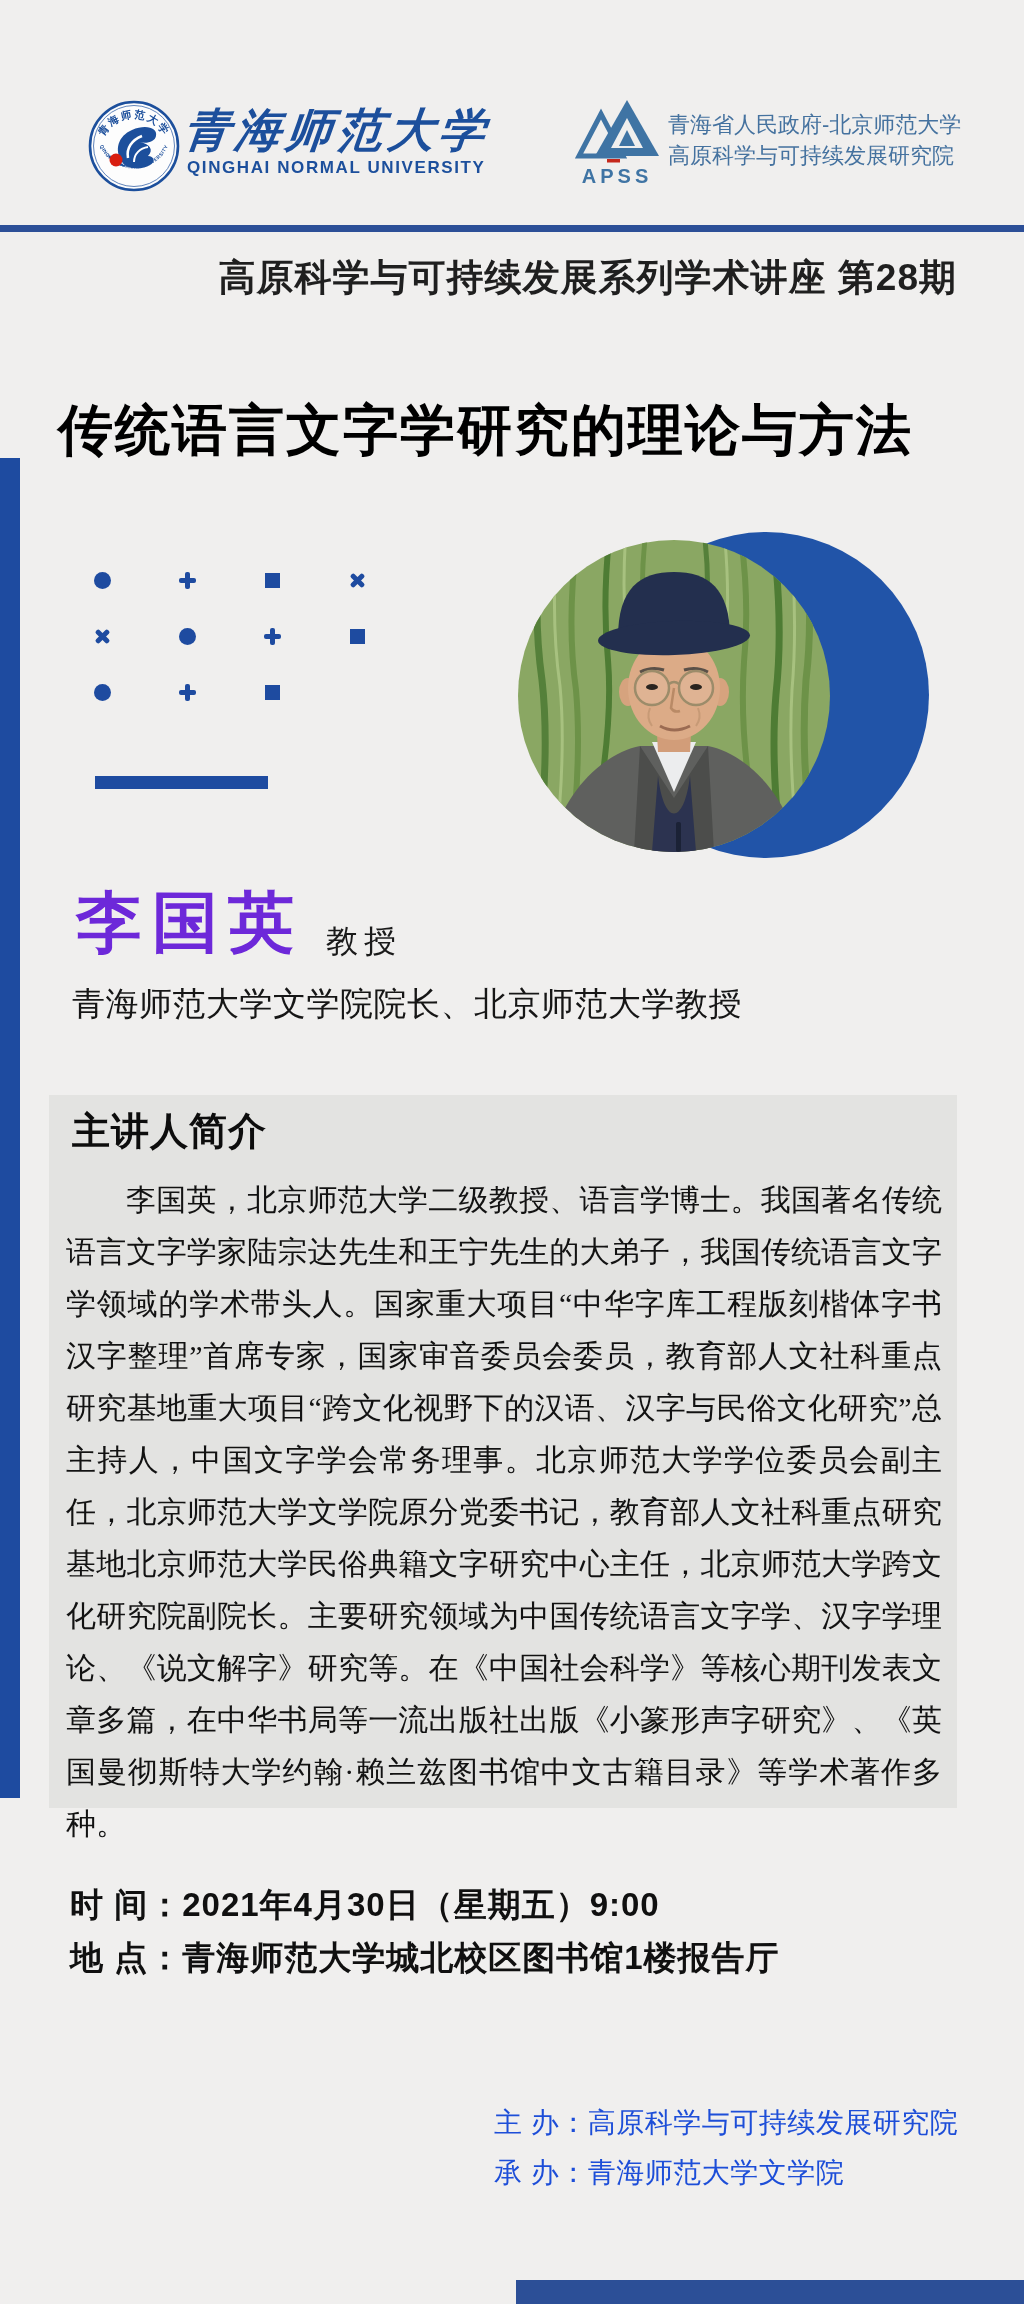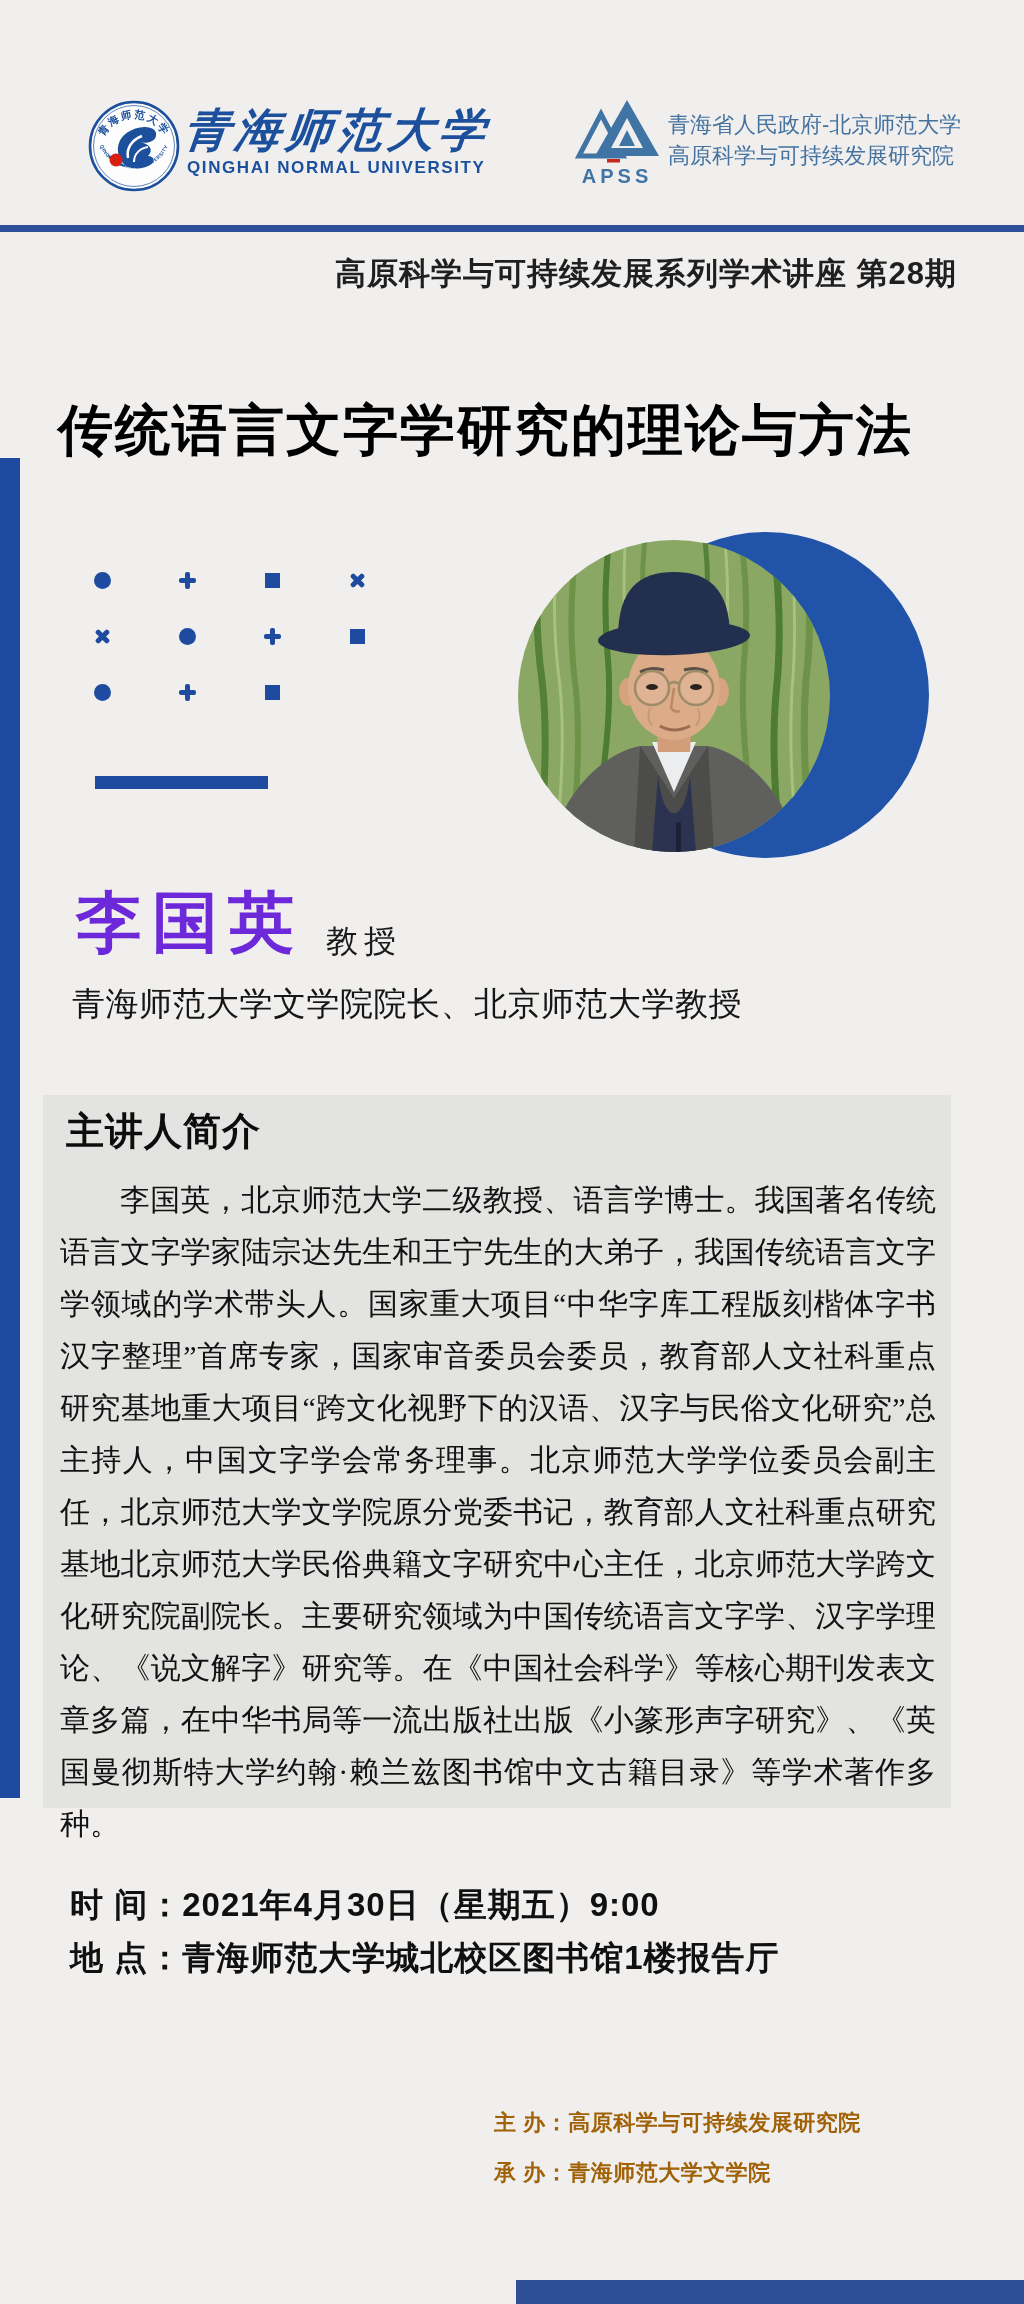--- a/index.html
+++ b/index.html
@@ -33,21 +33,21 @@
   }
   .apss-lines{left:668px;top:109px;font-size:22px;line-height:31px;font-weight:400;color:#45729f}
 
   
   .top-rule{left:0;top:225px;width:1024px;height:7px;background:var(--rule-blue)}
   .left-vbar{left:0;top:458px;width:20px;height:1340px;background:var(--accent)}
   .decor-hbar{left:95px;top:776px;width:173px;height:13px;background:var(--accent)}
   .bottom-bar{left:516px;top:2280px;width:508px;height:24px;background:var(--rule-blue)}
 
   
-  .series-line{right:67px;top:253px;font-size:31px;font-weight:600;letter-spacing:1px;color:#1f1f1f}
+  .series-line{right:67px;top:253px;font-size:37px;font-weight:600;letter-spacing:1px;color:#1f1f1f}
   .lecture-title{left:58px;top:394px;font-size:55px;font-weight:700;letter-spacing:2px;color:#000000}
 
   
   .decor-grid{left:94px;top:572px;width:290px;height:140px}
   .shape{position:absolute;width:17px;height:17px}
   .shape.circle{background:var(--accent);border-radius:50%}
   .shape.square{background:var(--accent);width:15px;height:15px;margin:1px}
   .shape.plus::before,.shape.x::before{content:"";position:absolute;left:0;top:6px;width:17px;height:5px;border-radius:2px;background:var(--accent)}
   .shape.plus::after,.shape.x::after{content:"";position:absolute;left:6px;top:0;width:5px;height:17px;border-radius:2px;background:var(--accent)}
   .shape.x{transform:rotate(45deg)}
@@ -55,36 +55,36 @@
   
   .blue-circle{left:603px;top:532px;width:326px;height:326px;border-radius:50%;background:var(--circle-blue)}
   .photo-wrap{left:518px;top:540px;width:312px;height:312px}
 
   
   .speaker-name{left:76px;top:878px;font-size:66px;font-weight:900;letter-spacing:10px;color:#6d28d9}
   .speaker-title{left:326px;top:920px;font-size:32px;font-weight:500;letter-spacing:6px;color:#1a1a1a}
   .speaker-affiliation{left:72px;top:982px;font-size:33px;font-weight:400;letter-spacing:0.5px;color:#161616}
 
   
-  .bio-box{left:43px;top:1095px;width:908px;height:713px;background:var(--box-gray)}
+  .bio-box{left:49px;top:1095px;width:908px;height:713px;background:var(--box-gray)}
   .bio-heading{
     margin:11px 0 0 23px;font-family:"Liberation Serif","DejaVu Serif",serif;
     font-size:38px;font-weight:700;color:#0d0d0d;letter-spacing:1px;
   }
   .bio-text{
     margin:17px 15px 0 17px;font-family:"Liberation Serif","DejaVu Serif",serif;
     font-size:30px;line-height:52px;text-align:justify;text-indent:2em;color:#121212;
   }
 
   
   .details{left:70px;top:1878px;font-size:33px;font-weight:700;letter-spacing:1px;color:#101010}
   .details .row{height:53px;line-height:53px}
 
   
-  .organizers{left:494px;top:2098px;font-size:22px;font-weight:700;letter-spacing:0.5px;color:#a16207}
+  .organizers{left:494px;top:2098px;font-size:28px;font-weight:400;letter-spacing:0.5px;color:#1d4ed8}
   .organizers .row{height:50px;line-height:50px}
 </style>
 </head>
 <body>
 
 <div class="poster">
 
   <svg class="abs" style="left:88px;top:98px" width="92" height="96" viewBox="0 0 92 96">
     <circle cx="46" cy="48" r="44" fill="#fdfdfd" stroke="#1c4f9c" stroke-width="2.6"></circle>
     <circle cx="46" cy="48" r="40.5" fill="none" stroke="#1c4f9c" stroke-width="0.7"></circle>

